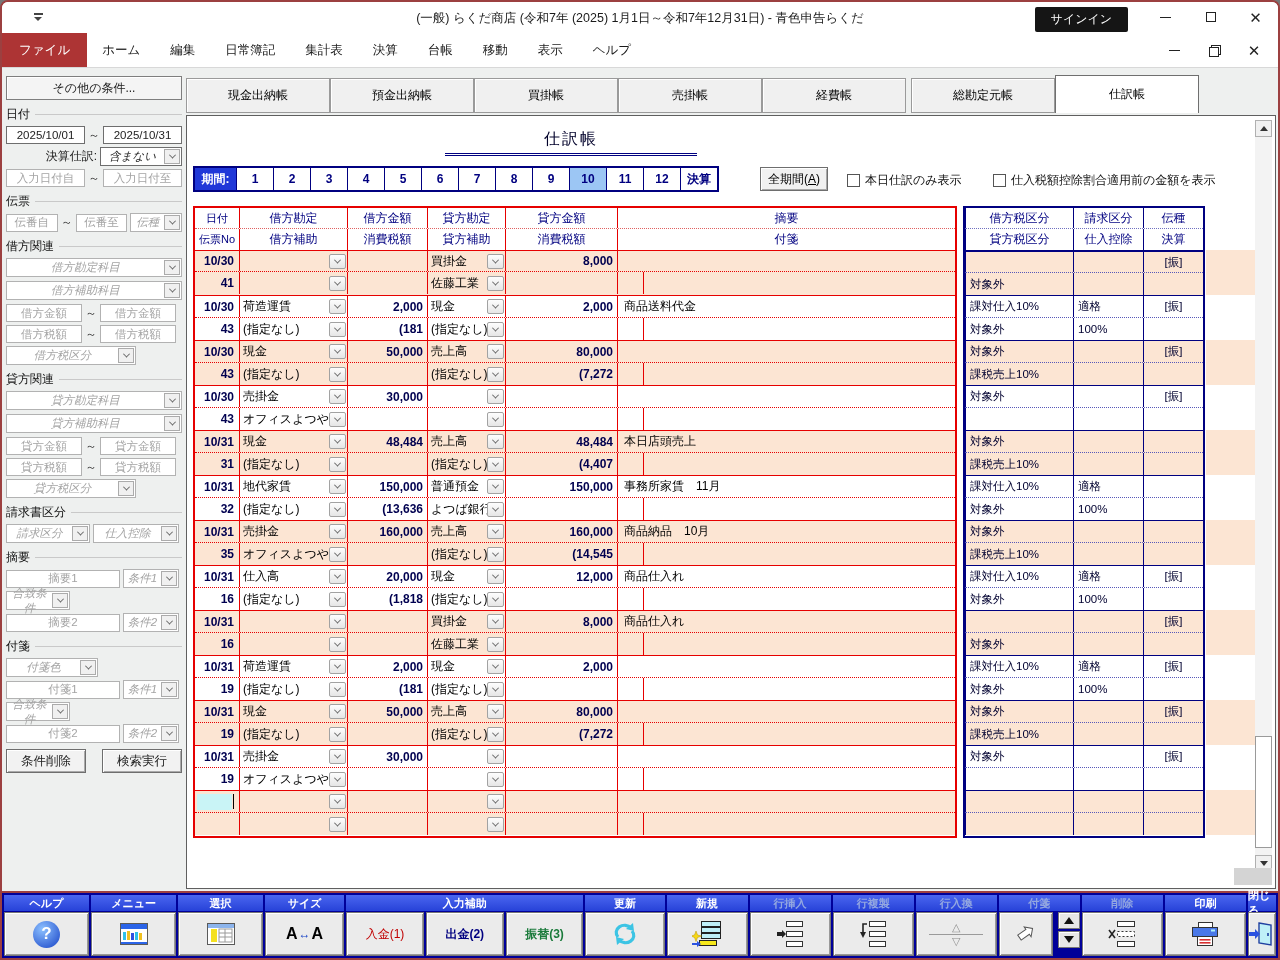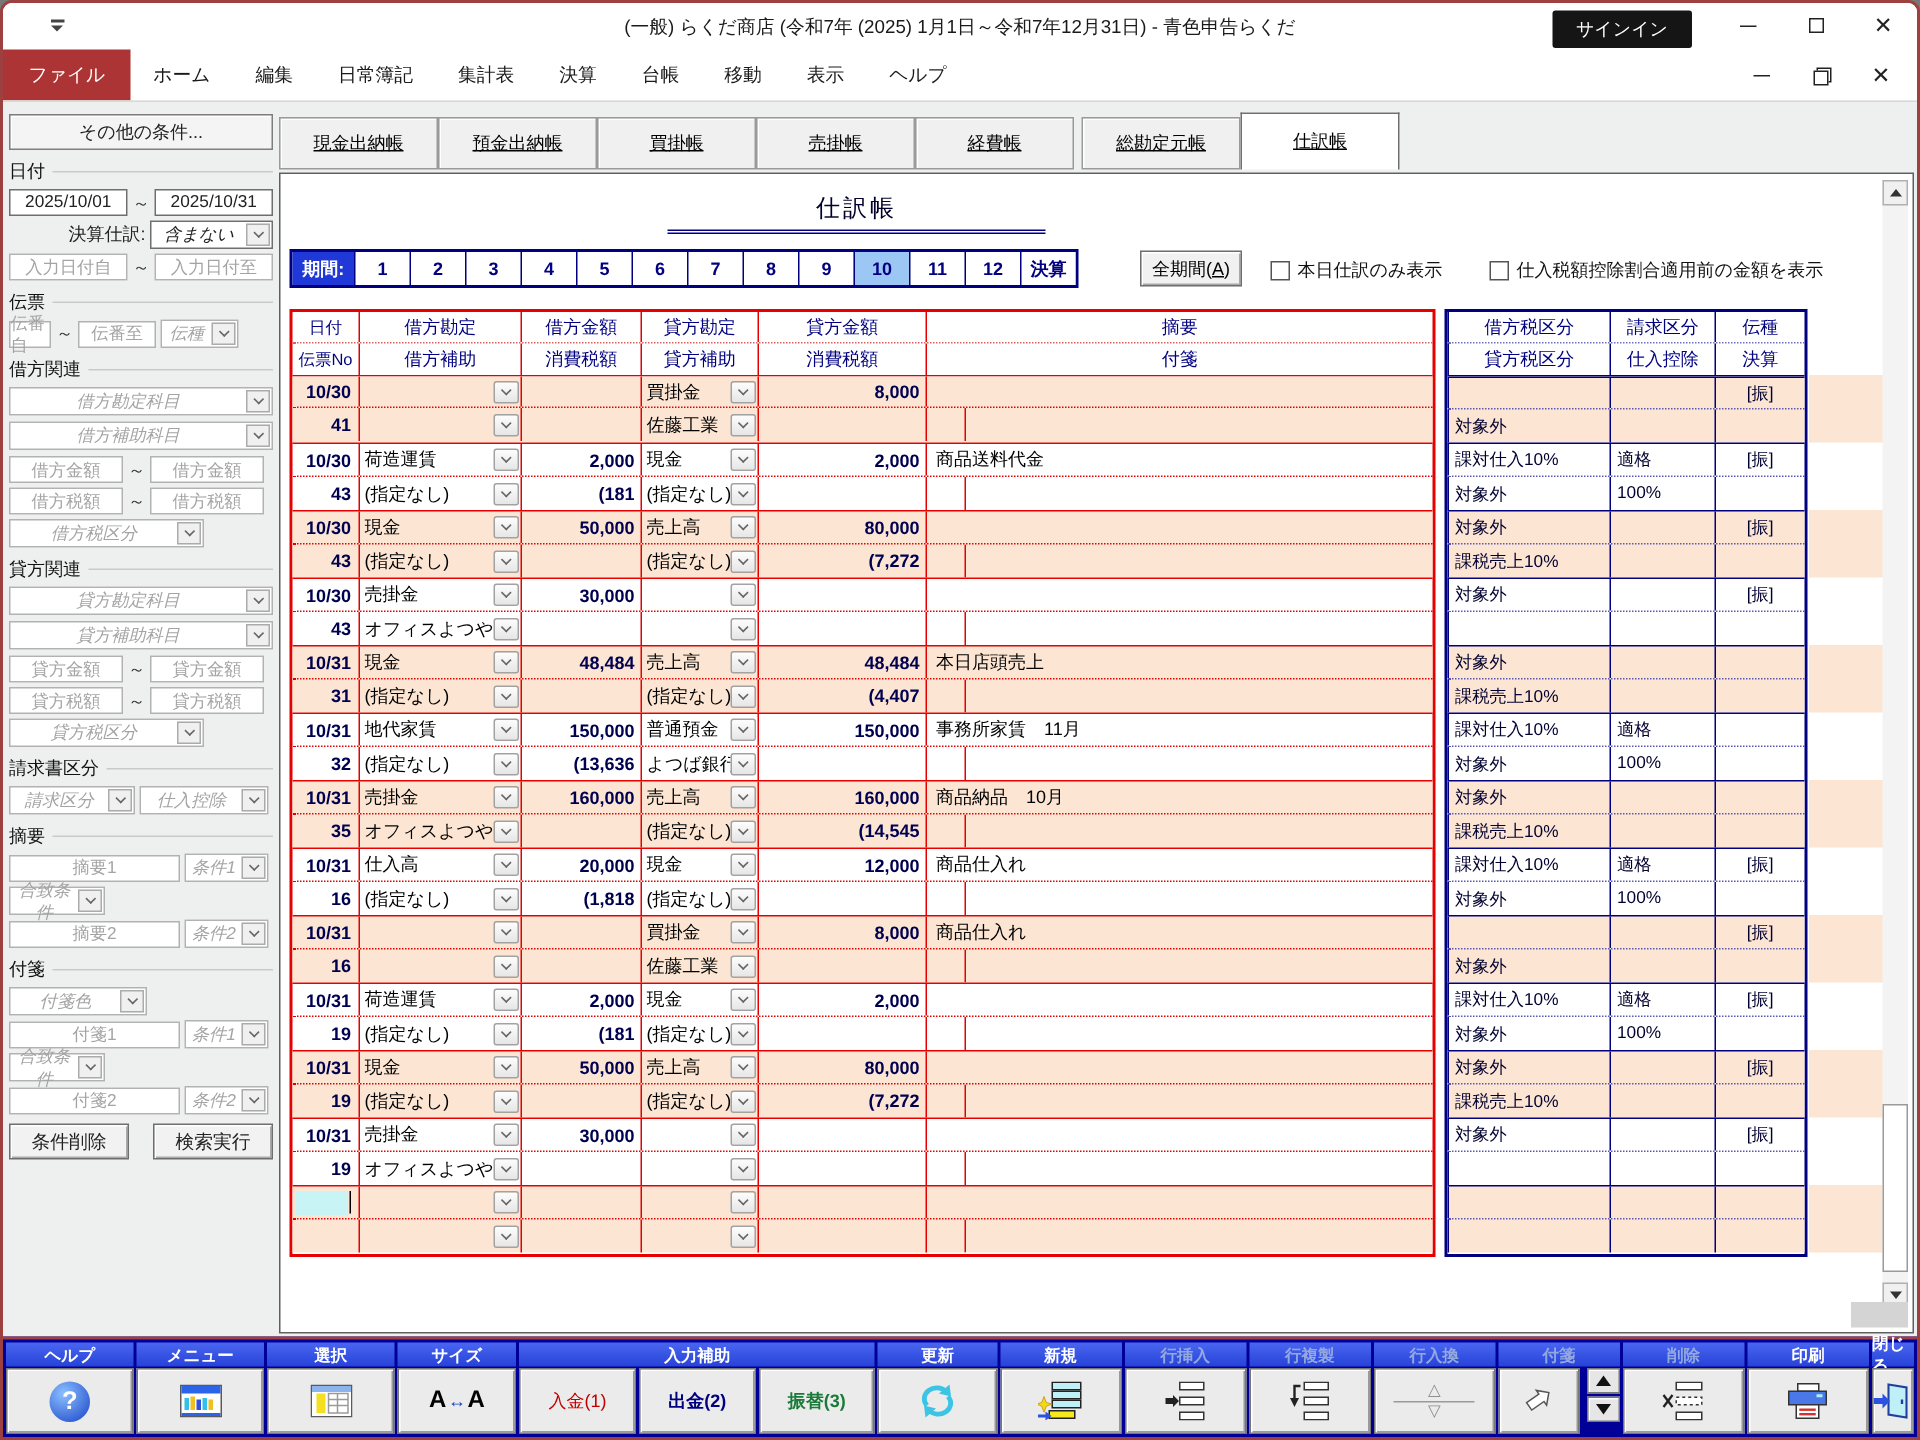--- a/index.html
+++ b/index.html
@@ -51,23 +51,23 @@
   .chev { width:5px; height:5px; border-right:1.4px solid #666; border-bottom:1.4px solid #666;
           transform:rotate(45deg) translate(-1px,-1px); }
   .tild { width:12px; text-align:center; color:#333; flex:none; }
   .sb-act { display:flex; gap:16px; margin-top:6px; }
   .sb-act .abtn { flex:1; height:24px; background:#f2f2f2; border:1px solid #6e6e6e;
                   box-shadow:inset 1px 1px 0 #fff,inset -1px -1px 0 #aaa;
                   display:flex; align-items:center; justify-content:center; font-size:12.5px; }
 
   
   .tabs { position:absolute; left:184px; top:7px; height:38px; display:flex; align-items:flex-end; }
-  .tab { width:106px; height:35px; background:#f0f0f0; border:1px solid #9a9a9a;
+  .tab { width:144px; height:35px; background:#f0f0f0; border:1px solid #9a9a9a;
          box-shadow:inset 1px 1px 0 #fff; display:flex; align-items:center; justify-content:center;
-         font-size:12px; color:#000;text-decoration:underline; }
+         font-size:12px; color:#000; }
   .tab.active { background:#fff; height:38px; border-color:#6f6f6f; border-bottom:none; z-index:3; }
 
   
   .content { position:absolute; left:184px; top:47px; right:2px; bottom:2px; background:#fff; border:1px solid #5f5f5f; }
   .page-title { position:absolute; left:258px; top:13px; width:252px; text-align:center; }
   .page-title span { display:inline-block; width:100%; font-size:16px; color:#00002a; letter-spacing:2px;
                      padding-bottom:3px; border-bottom:3px double #000080; }
 
   .period-bar { position:absolute; left:6px; top:50px; height:26px; display:flex; border:2px solid #000080; background:#fff; }
   .plabel { width:41px; background:#2038d8; color:#fff; font-size:12px; font-weight:bold;
@@ -234,21 +234,21 @@
         </div>
       </div>
       <div class="srow">
         <div class="fld dis" style="width:80px">入力日付自</div>
         <span class="tild">～</span>
         <div class="fld dis" style="width:80px">入力日付至</div>
       </div>
 
       <div class="sgrp">伝票</div>
       <div class="srow">
-        <div class="fld dis" style="width:28px">伝番自</div>
+        <div class="fld dis" style="width:52px">伝番自</div>
         <span class="tild">～</span>
         <div class="fld dis" style="width:52px">伝番至</div>
         <div class="scombo dis" style="width:52px">
           <span class="lbl">伝種</span>
           <span class="sdd">
               <span class="chev"></span>
             </span>
         </div>
       </div>
 

